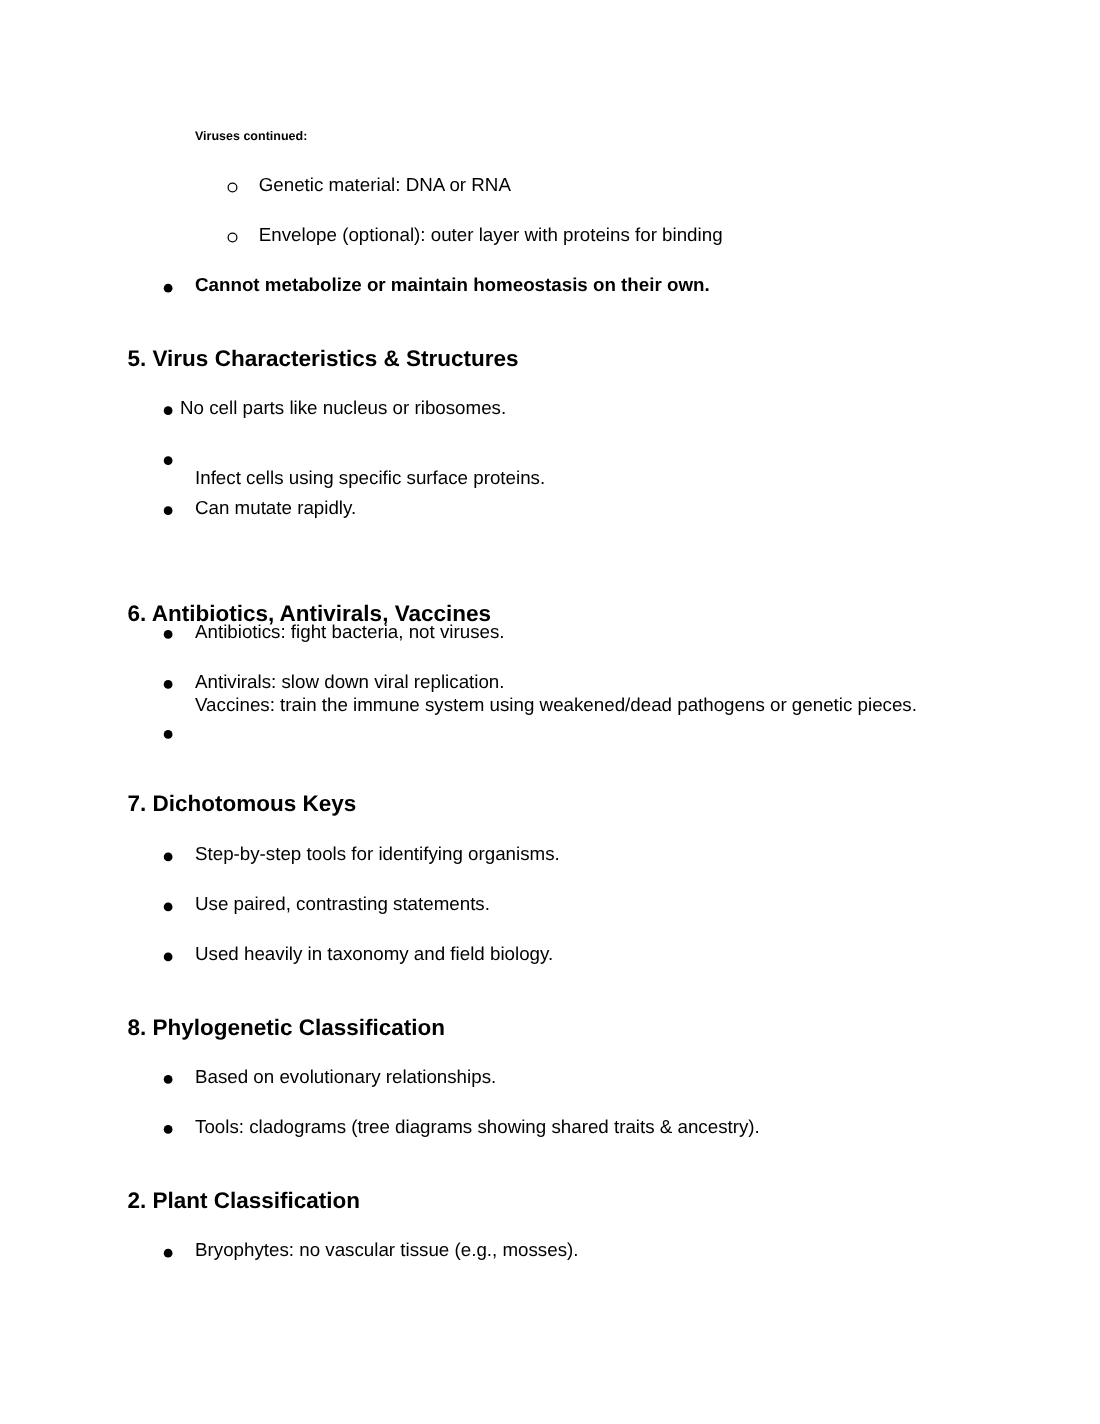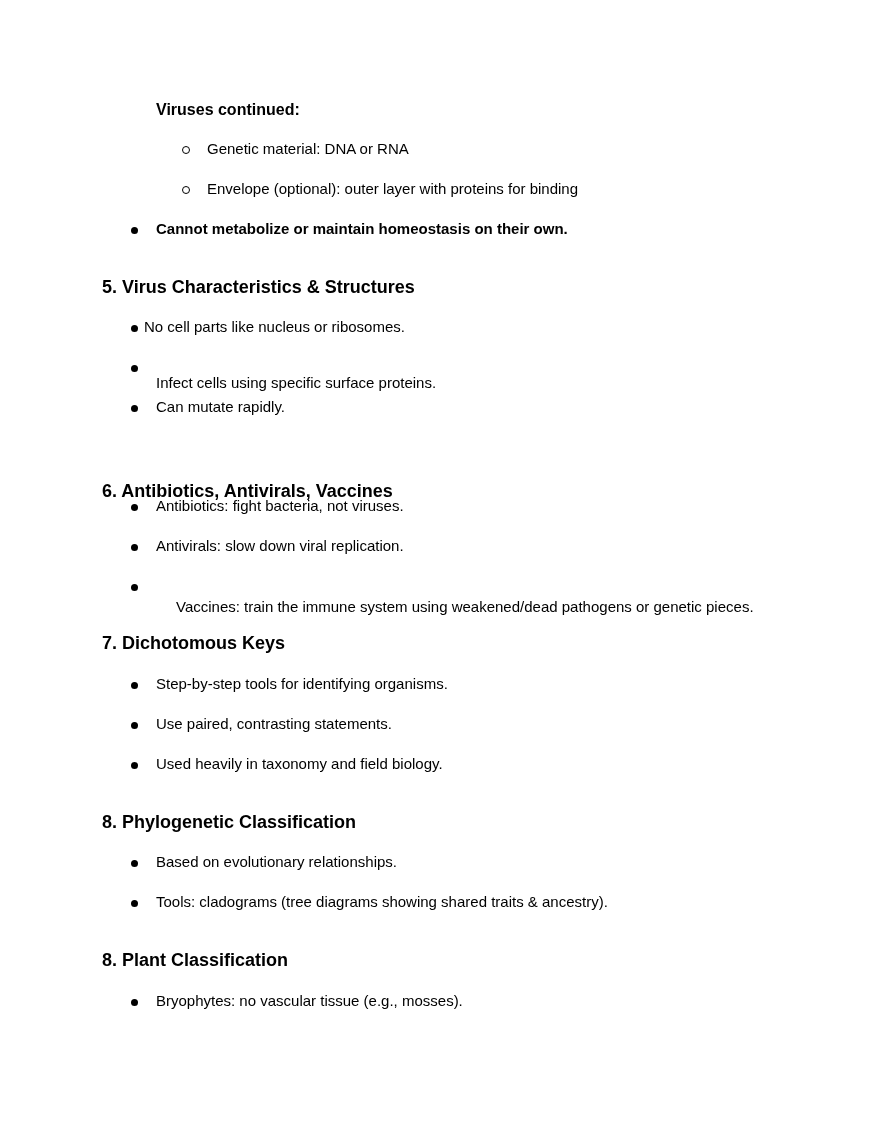--- a/index.html
+++ b/index.html
@@ -1,20 +1,20 @@
 <!DOCTYPE html>
 <html><head>
 <meta charset="utf-8">
 <style>
   html, body { margin:0; padding:0; background:#ffffff; }
   body { width:880px; height:1139px; position:relative; overflow:hidden;
          font-family:"Liberation Sans", sans-serif; color:#000; }
   .page { position:absolute; left:0; top:0; width:880px; height:1139px; }
   .line { position:absolute; white-space:nowrap; font-size:15px; line-height:18px; }
-  .sub-title { font-weight:bold; font-size:16px; }
+  .sub-title { font-weight:bold; font-size:10px; }
   .heading { position:absolute; white-space:nowrap; font-weight:bold; font-size:18px; line-height:22px; }
   .bullet { position:absolute; width:18px; text-align:center; font-size:14px; line-height:18px; }
   .circle { display:inline-block; width:6px; height:6px; border:1px solid #000; border-radius:50%; }
   .dot { display:inline-block; width:7px; height:7px; background:#000; border-radius:50%; }
 </style>
 </head>
 <body>
 
 <div class="page">
 
@@ -36,33 +36,33 @@
   <div class="line" style="left:156px; top:358px;margin-top:16px;">Infect cells using specific surface proteins.</div>
   <div class="bullet" style="left:125px; top:398px;"><span class="dot"></span></div>
   <div class="line" style="left:156px; top:398px;">Can mutate rapidly.</div>
 
   <div class="heading" style="left:102px; top:454px;margin-top:26px;">6. Antibiotics, Antivirals, Vaccines</div>
   <div class="bullet" style="left:125px; top:497px;"><span class="dot"></span></div>
   <div class="line" style="left:156px; top:497px;">Antibiotics: fight bacteria, not viruses.</div>
   <div class="bullet" style="left:125px; top:537px;"><span class="dot"></span></div>
   <div class="line" style="left:156px; top:537px;">Antivirals: slow down viral replication.</div>
   <div class="bullet" style="left:125px; top:577px;"><span class="dot"></span></div>
-  <div class="line" style="left:156px; top:598px;margin-left:20px;">Vaccines: train the immune system using weakened/dead pathogens or genetic pieces.</div>
+  <div class="line" style="left:156px; top:556px;">Vaccines: train the immune system using weakened/dead pathogens or genetic pieces.</div>
 
   <div class="heading" style="left:102px; top:632px;">7. Dichotomous Keys</div>
   <div class="bullet" style="left:125px; top:675px;"><span class="dot"></span></div>
   <div class="line" style="left:156px; top:675px;">Step-by-step tools for identifying organisms.</div>
   <div class="bullet" style="left:125px; top:715px;"><span class="dot"></span></div>
   <div class="line" style="left:156px; top:715px;">Use paired, contrasting statements.</div>
   <div class="bullet" style="left:125px; top:755px;"><span class="dot"></span></div>
   <div class="line" style="left:156px; top:755px;">Used heavily in taxonomy and field biology.</div>
 
   <div class="heading" style="left:102px; top:811px;">8. Phylogenetic Classification</div>
   <div class="bullet" style="left:125px; top:853px;"><span class="dot"></span></div>
   <div class="line" style="left:156px; top:853px;text-align:center;">Based on evolutionary relationships.</div>
   <div class="bullet" style="left:125px; top:893px;"><span class="dot"></span></div>
   <div class="line" style="left:156px; top:893px;">Tools: cladograms (tree diagrams showing shared traits &amp; ancestry).</div>
 
-  <div class="heading" style="left:102px; top:949px;">8. Plant Classification</div>
+  <div class="heading" style="left:102px; top:949px;">2. Plant Classification</div>
   <div class="bullet" style="left:125px; top:992px;"><span class="dot"></span></div>
   <div class="line" style="left:156px; top:992px;">Bryophytes: no vascular tissue (e.g., mosses).</div>
 
 </div>
 
 </body></html>

